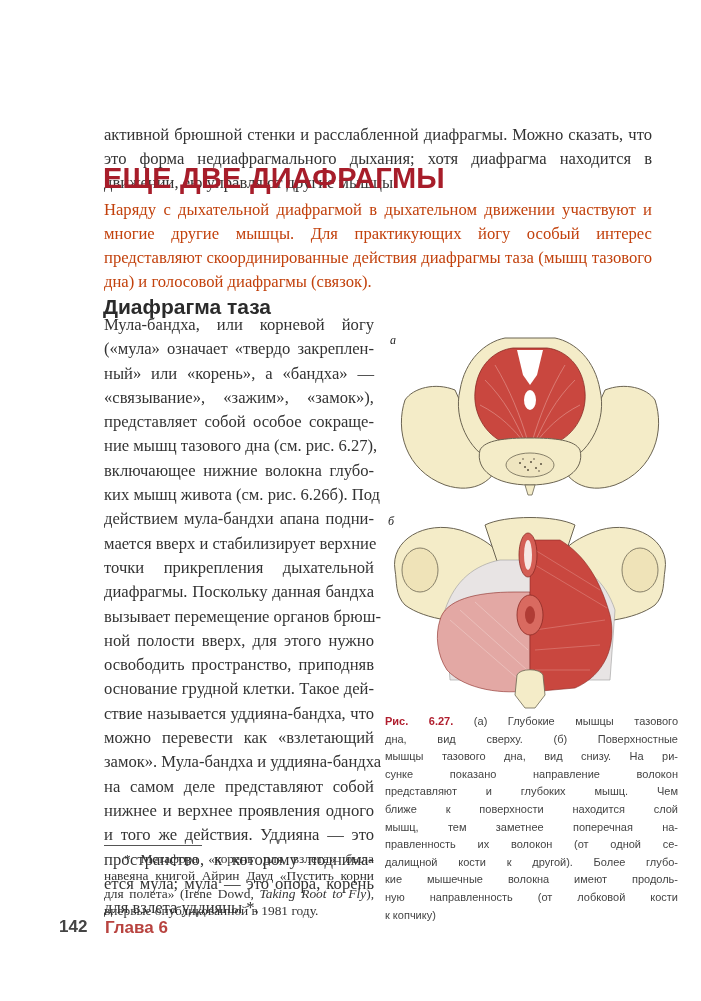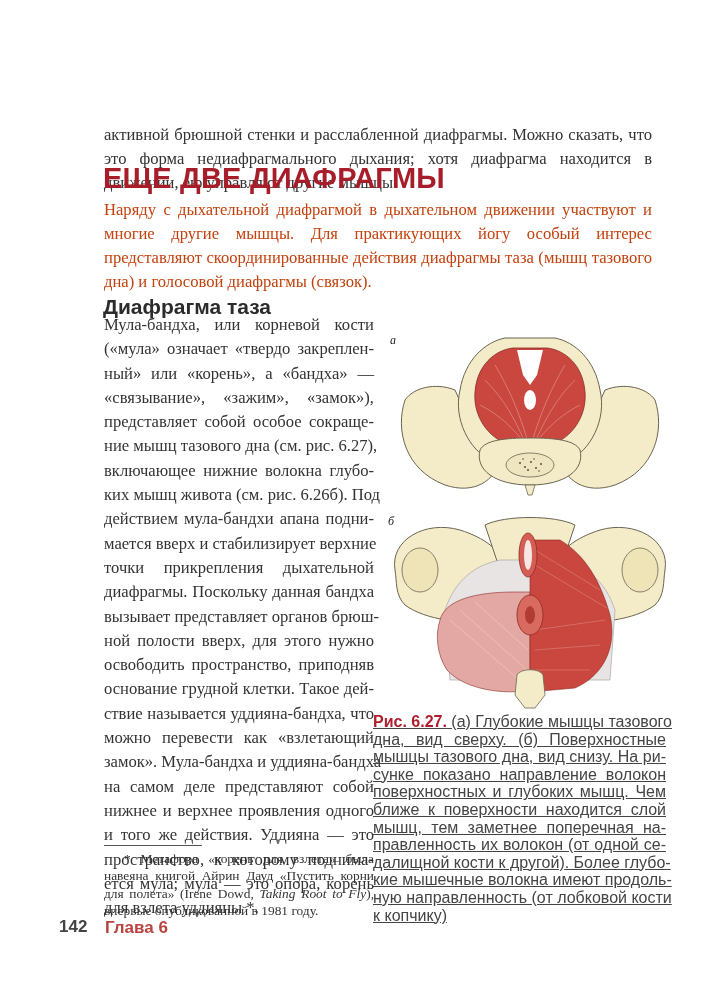--- a/index.html
+++ b/index.html
@@ -51,51 +51,51 @@
       position: absolute; left: 105px; top: 918px; font-size: 17px; font-weight: bold; color: #b8433f;
     }
 
     .fig-label {
       position: absolute; font-size: 12px; font-style: italic; color: #222;
     }
     .figure-a { position: absolute; left: 385px; top: 320px; width: 290px; height: 180px; }
     .figure-b { position: absolute; left: 385px; top: 510px; width: 290px; height: 200px; }
 
     .caption {
-      position: absolute; left: 373px; top: 713px; width: 293px;
-      font-size: 16px; line-height: 17.6px; color: #444; text-decoration: underline;
+      position: absolute; left: 385px; top: 713px; width: 293px;
+      font-size: 11px; line-height: 17.6px; color: #444;
     }
     .caption .line { display: block; white-space: nowrap; text-align: justify; text-align-last: justify; }
     .caption .line.last { text-align-last: left; }
     .caption .fig-ref { color: #b01e2e; font-weight: bold; }
   </style>
 </head>
 <body>
 
 <div class="top-para serif">активной брюшной стенки и расслабленной диафрагмы. Можно сказать, что это форма недиафрагмального дыхания; хотя диафрагма находится в движении, ею управляют другие мышцы.</div>
 
 <div class="section-title sans">ЕЩЕ ДВЕ ДИАФРАГМЫ</div>
 <div class="intro-para serif">Наряду с дыхательной диафрагмой в дыхательном движении участвуют и многие другие мышцы. Для практикующих йогу особый интерес представляют скоординированные действия диафрагмы таза (мышц тазового дна) и голосовой диафрагмы (связок).</div>
 
 <div class="subsection-title sans">Диафрагма таза</div>
 
 <div class="body-col serif">
-  <span class="line">Мула-бандха, или корневой кости</span>
+  <span class="line">Мула-бандха, или корневой йогу</span>
   <span class="line">(«мула» означает «твердо закреплен-</span>
   <span class="line">ный» или «корень», а «бандха» —</span>
   <span class="line">«связывание», «зажим», «замок»),</span>
   <span class="line">представляет собой особое сокраще-</span>
   <span class="line">ние мышц тазового дна (см. рис. 6.27),</span>
   <span class="line">включающее нижние волокна глубо-</span>
   <span class="line">ких мышц живота (см. рис. 6.26б). Под</span>
   <span class="line">действием мула-бандхи апана подни-</span>
   <span class="line">мается вверх и стабилизирует верхние</span>
   <span class="line">точки прикрепления дыхательной</span>
   <span class="line">диафрагмы. Поскольку данная бандха</span>
-  <span class="line">вызывает представляет органов брюш-</span>
+  <span class="line">вызывает перемещение органов брюш-</span>
   <span class="line">ной полости вверх, для этого нужно</span>
   <span class="line">освободить пространство, приподняв</span>
   <span class="line">основание грудной клетки. Такое дей-</span>
   <span class="line">ствие называется уддияна-бандха, что</span>
   <span class="line">можно перевести как «взлетающий</span>
   <span class="line">замок». Мула-бандха и уддияна-бандха</span>
   <span class="line">на самом деле представляют собой</span>
   <span class="line">нижнее и верхнее проявления одного</span>
   <span class="line">и того же действия. Уддияна — это</span>
   <span class="line">пространство, к которому поднима-</span>
@@ -190,21 +190,21 @@
 
     <path d="M132 165 C135 158 155 158 158 165 L160 185 L150 198 L140 198 L130 185 Z" fill="#f4ecc8" stroke="#6b6452" stroke-width="0.8"></path>
   </svg>
 </div>
 
 <div class="caption sans">
   <span class="line"><span class="fig-ref">Рис. 6.27.</span><span> (а) Глубокие мышцы тазового</span></span>
   <span class="line">дна, вид сверху. (б) Поверхностные</span>
   <span class="line">мышцы тазового дна, вид снизу. На ри-</span>
   <span class="line">сунке показано направление волокон</span>
-  <span class="line">поверхностных и глубоких мышц. Чем</span>
+  <span class="line">представляют и глубоких мышц. Чем</span>
   <span class="line">ближе к поверхности находится слой</span>
   <span class="line">мышц, тем заметнее поперечная на-</span>
   <span class="line">правленность их волокон (от одной се-</span>
   <span class="line">далищной кости к другой). Более глубо-</span>
   <span class="line">кие мышечные волокна имеют продоль-</span>
   <span class="line">ную направленность (от лобковой кости</span>
   <span class="line last">к копчику)</span>
 </div>
 
 </body></html>

